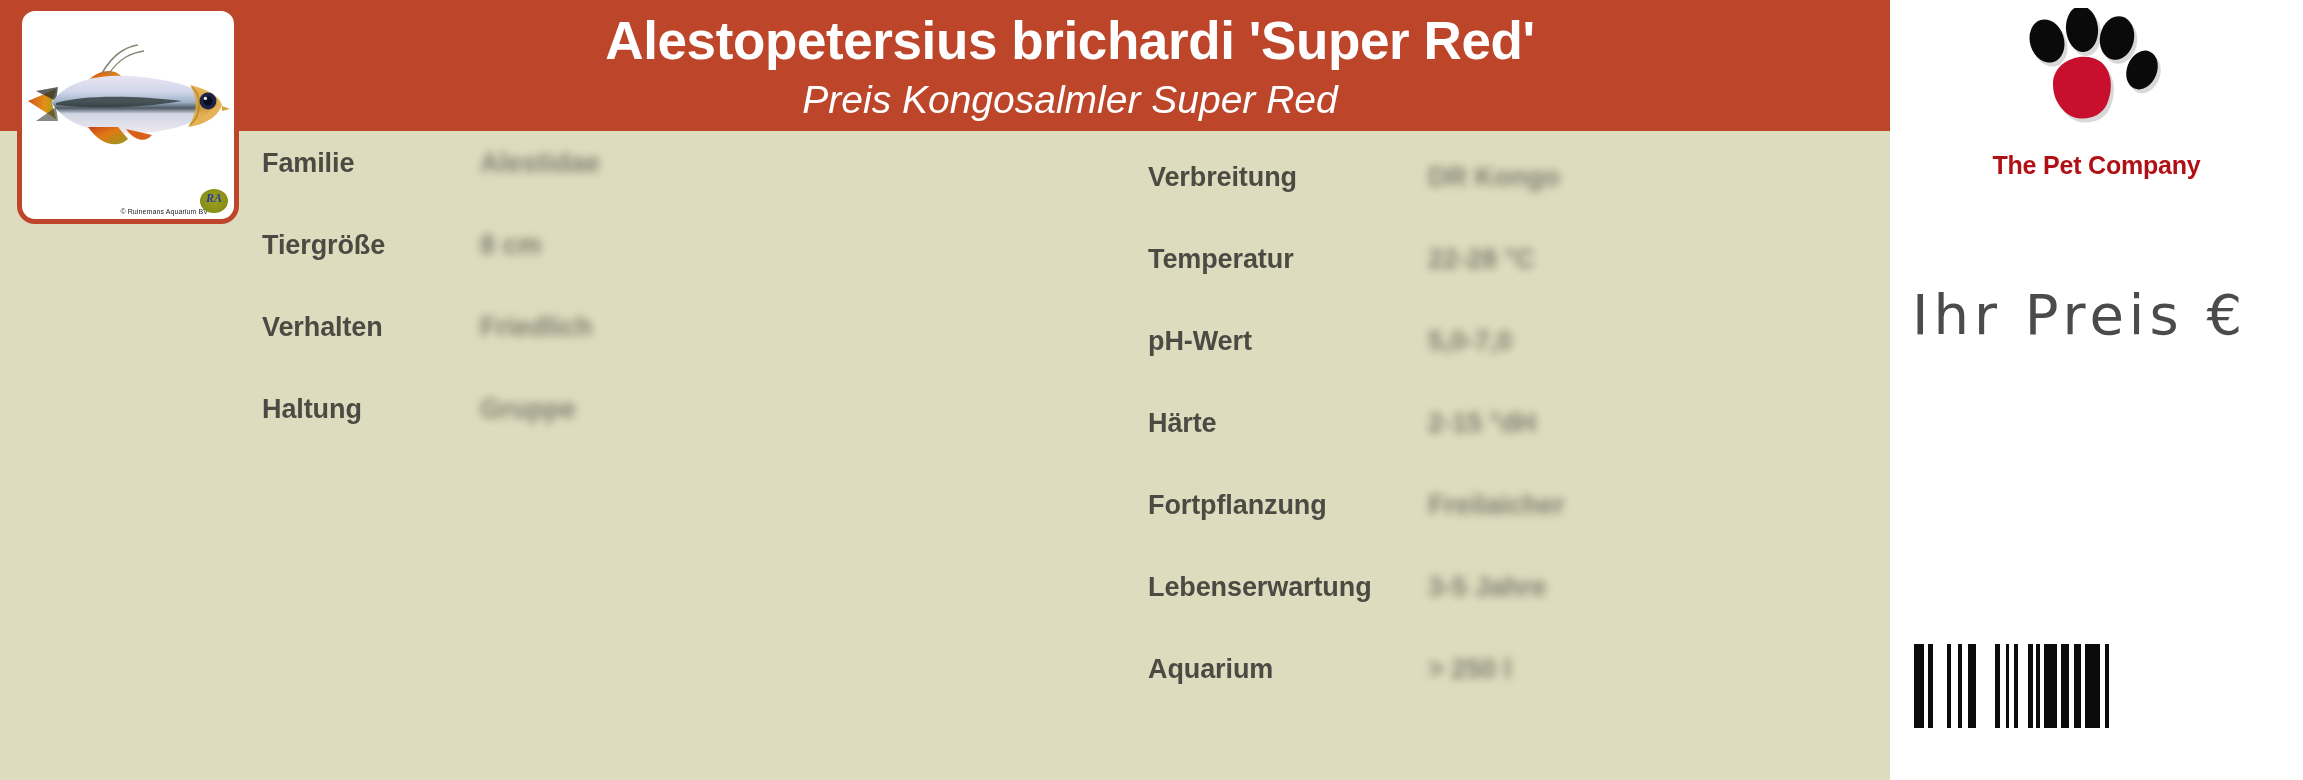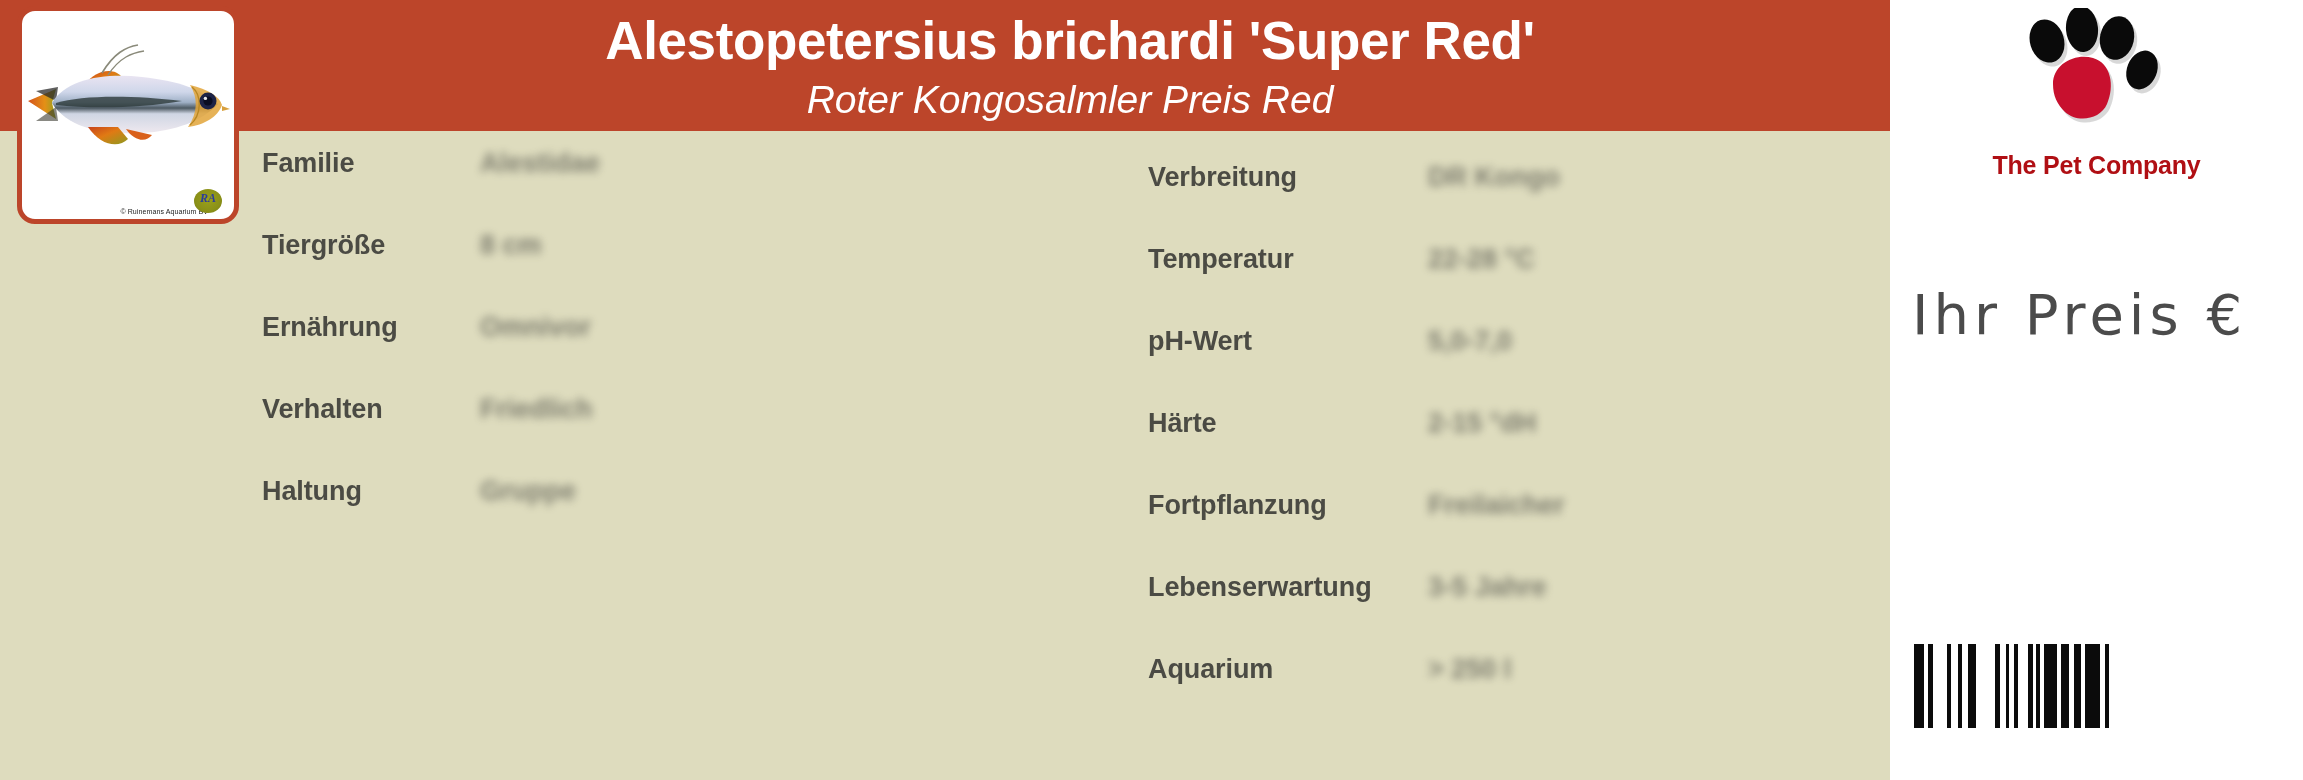--- a/index.html
+++ b/index.html
@@ -32,21 +32,21 @@
     background:#ffffff;border:5px solid #bc452a;border-radius:18px;
     overflow:hidden;box-sizing:border-box;
   }
   .fish-wrap{position:absolute;left:0;top:18px;width:222px;height:150px;}
   .photo-credit{
     position:absolute;left:0;bottom:4px;width:186px;text-align:right;
     font-size:7px;color:#222;font-family:"Liberation Sans",sans-serif;
     letter-spacing:0.1px;white-space:nowrap;
   }
   .ra-badge{
-    position:absolute;right:12px;bottom:6px;width:28px;height:24px;
+    position:absolute;right:6px;bottom:6px;width:28px;height:24px;
     background:radial-gradient(ellipse at 50% 45%, #9aa01c 0%, #8b9118 60%, #767c12 100%);
     border-radius:50%;
     margin-left:10px;
   }
   .ra-badge span{
     position:absolute;left:0;top:2px;width:28px;text-align:center;
     font-size:12px;font-style:italic;font-weight:bold;color:#2b3c9e;
     font-family:"Liberation Serif",serif;
   }
 
@@ -96,21 +96,21 @@
 </head>
 <body>
 
 <div class="sheet">
 
   <div class="card">
 
     <div class="header">
       <div class="header-inner">
         <div class="sci-name">Alestopetersius brichardi 'Super Red'</div>
-        <div class="com-name">Roter Kongosalmler Preis Red</div>
+        <div class="com-name">Preis Kongosalmler Super Red</div>
       </div>
     </div>
 
     <div class="photo-card">
       <div class="fish-wrap">
         <svg viewBox="0 0 222 150" width="222" height="150">
           <defs>
             <linearGradient id="body" x1="0" y1="0" x2="0" y2="1">
               <stop offset="0%" stop-color="#e9e4f2"></stop>
               <stop offset="28%" stop-color="#cfd7ea"></stop>
@@ -169,24 +169,20 @@
       <div class="col col-left">
         <div class="row">
           <span class="label">Familie</span>
           <span class="value">Alestidae</span>
         </div>
         <div class="row">
           <span class="label">Tiergröße</span>
           <span class="value">8 cm</span>
         </div>
         <div class="row">
-          <span class="label">Ernährung</span>
-          <span class="value">Omnivor</span>
-        </div>
-        <div class="row">
           <span class="label">Verhalten</span>
           <span class="value">Friedlich</span>
         </div>
         <div class="row">
           <span class="label">Haltung</span>
           <span class="value">Gruppe</span>
         </div>
       </div>
 
       <div class="col col-right">

